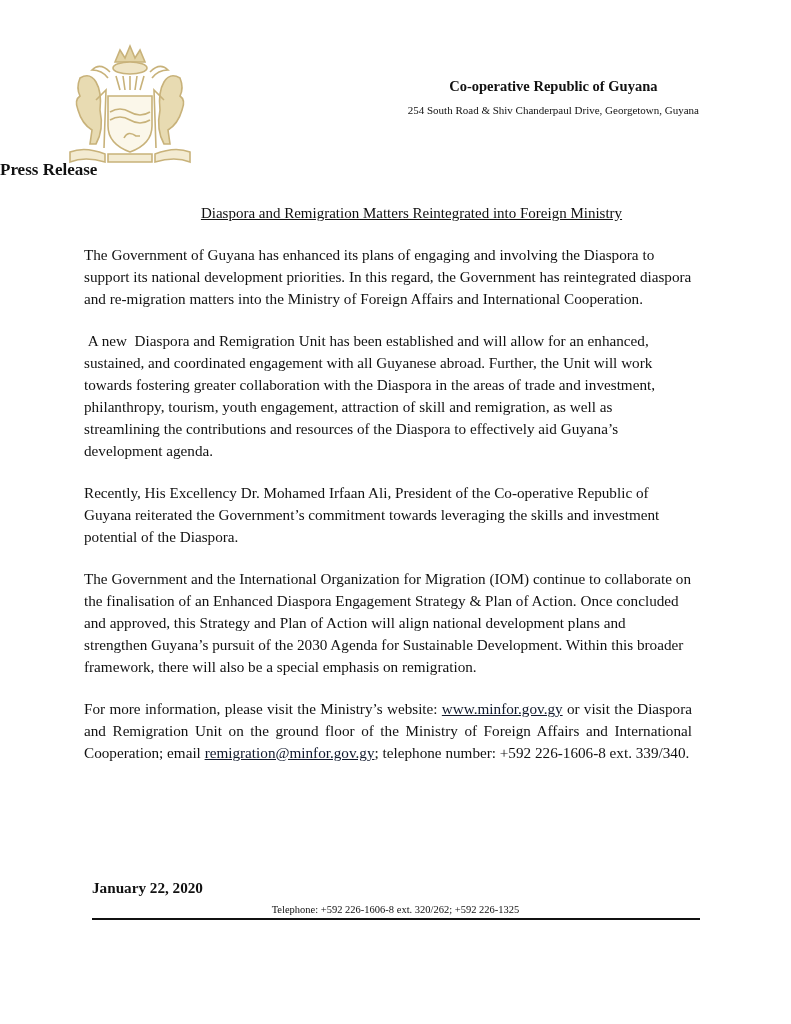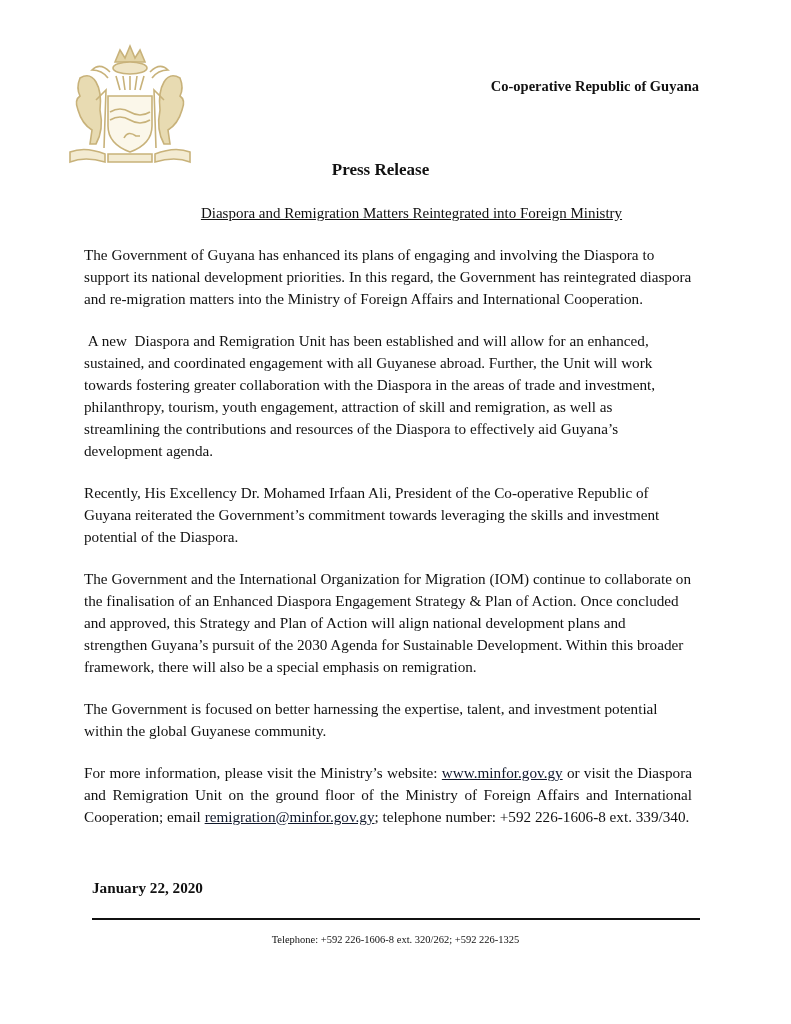--- a/index.html
+++ b/index.html
@@ -16,21 +16,21 @@
     .republic {
       font-weight: bold; font-size: 14.5px; line-height: 16px;
     }
     .ministry {
       font-weight: bold; font-size: 19.5px; line-height: 22px; margin-top: 0px;
     }
     .address {
       font-size: 11px; line-height: 13px; margin-top: 10px;
     }
     .press {
-      position: absolute; left: 0; width: 761px; top: 160px; text-align: center;
+      position: absolute; left: 0; width: 761px; top: 160px; 
       font-weight: bold; font-size: 17px;
     }
     .headline {
       position: absolute; left: 0; width: 791px; top: 205px; text-align: center;
       font-size: 15px; text-decoration: underline; margin-left: 16px;
     }
     .body-text {
       position: absolute; left: 84px; width: 608px; top: 244px;
       font-size: 15.2px; line-height: 22px;
     }
@@ -38,21 +38,21 @@
     .body-text p.justify { text-align: justify; }
     a.link { color: #0f172a; text-decoration: underline; }
     .date {
       position: absolute; left: 92px; top: 879px; font-weight: bold; font-size: 15.2px;
     }
     .rule {
       position: absolute; left: 92px; width: 608px; top: 918px; height: 0;
       border-top: 2.5px solid #111111;
     }
     .footer {
-      position: absolute; left: 0; width: 791px; top: 933px; text-align: center;
+      position: absolute; left: 0; width: 791px; top: 903px; text-align: center;
       font-size: 10.5px; line-height: 13px;
     }
   </style>
 </head>
 <body>
 
 <div class="crest">
   <svg width="140" height="130" viewBox="0 0 140 130">
     <g fill="none" stroke="#c8b27a" stroke-width="1.6">
 
@@ -76,31 +76,31 @@
 
       <path d="M10 112 Q25 106 45 114 L45 122 Q25 116 10 122 Z" fill="#f3ebd2"></path>
       <path d="M48 114 L92 114 L92 122 L48 122 Z" fill="#f3ebd2"></path>
       <path d="M95 114 Q115 106 130 112 L130 122 Q115 116 95 122 Z" fill="#f3ebd2"></path>
     </g>
   </svg>
 </div>
 
 <div class="letterhead">
   <div class="republic">Co-operative Republic of Guyana</div>
+  <div class="address">254 South Road &amp; Shiv Chanderpaul Drive, Georgetown, Guyana</div>
 </div>
 
 <div class="press">Press Release</div>
 <div class="headline">Diaspora and Remigration Matters Reintegrated into Foreign Ministry</div>
 
 <div class="body-text">
   <p>The Government of Guyana has enhanced its plans of engaging and involving the Diaspora to support its national development priorities. In this regard, the Government has reintegrated diaspora and re-migration matters into the Ministry of Foreign Affairs and International Cooperation.</p>
   <p>&nbsp;A new &nbsp;Diaspora and Remigration Unit has been established and will allow for an enhanced, sustained, and coordinated engagement with all Guyanese abroad. Further, the Unit will work towards fostering greater collaboration with the Diaspora in the areas of trade and investment, philanthropy, tourism, youth engagement, attraction of skill and remigration, as well as streamlining the contributions and resources of the Diaspora to effectively aid Guyana’s development agenda.</p>
   <p>Recently, His Excellency Dr. Mohamed Irfaan Ali, President of the Co-operative Republic of Guyana reiterated the Government’s commitment towards leveraging the skills and investment potential of the Diaspora.</p>
   <p>The Government and the International Organization for Migration (IOM) continue to collaborate on the finalisation of an Enhanced Diaspora Engagement Strategy &amp; Plan of Action. Once concluded and approved, this Strategy and Plan of Action will align national development plans and strengthen Guyana’s pursuit of the 2030 Agenda for Sustainable Development. Within this broader framework, there will also be a special emphasis on remigration.</p>
-  <p>The Government is focused on better harnessing the expertise, talent, and investment potential within the global Guyanese community.</p>
   <p class="justify"><span>For more information, please visit the Ministry’s website: </span><a class="link">www.minfor.gov.gy</a><span> or visit the Diaspora and Remigration Unit on the ground floor of the Ministry of Foreign Affairs and International Cooperation; email </span><a class="link">remigration@minfor.gov.gy</a><span>; telephone number: +592 226-1606-8 ext. 339/340.</span></p>
 </div>
 
 <div class="date">January 22, 2020</div>
 
 <div class="rule"></div>
 
 <div class="footer">
   <div>Telephone: +592 226-1606-8 ext. 320/262; +592 226-1325</div>
 </div>

